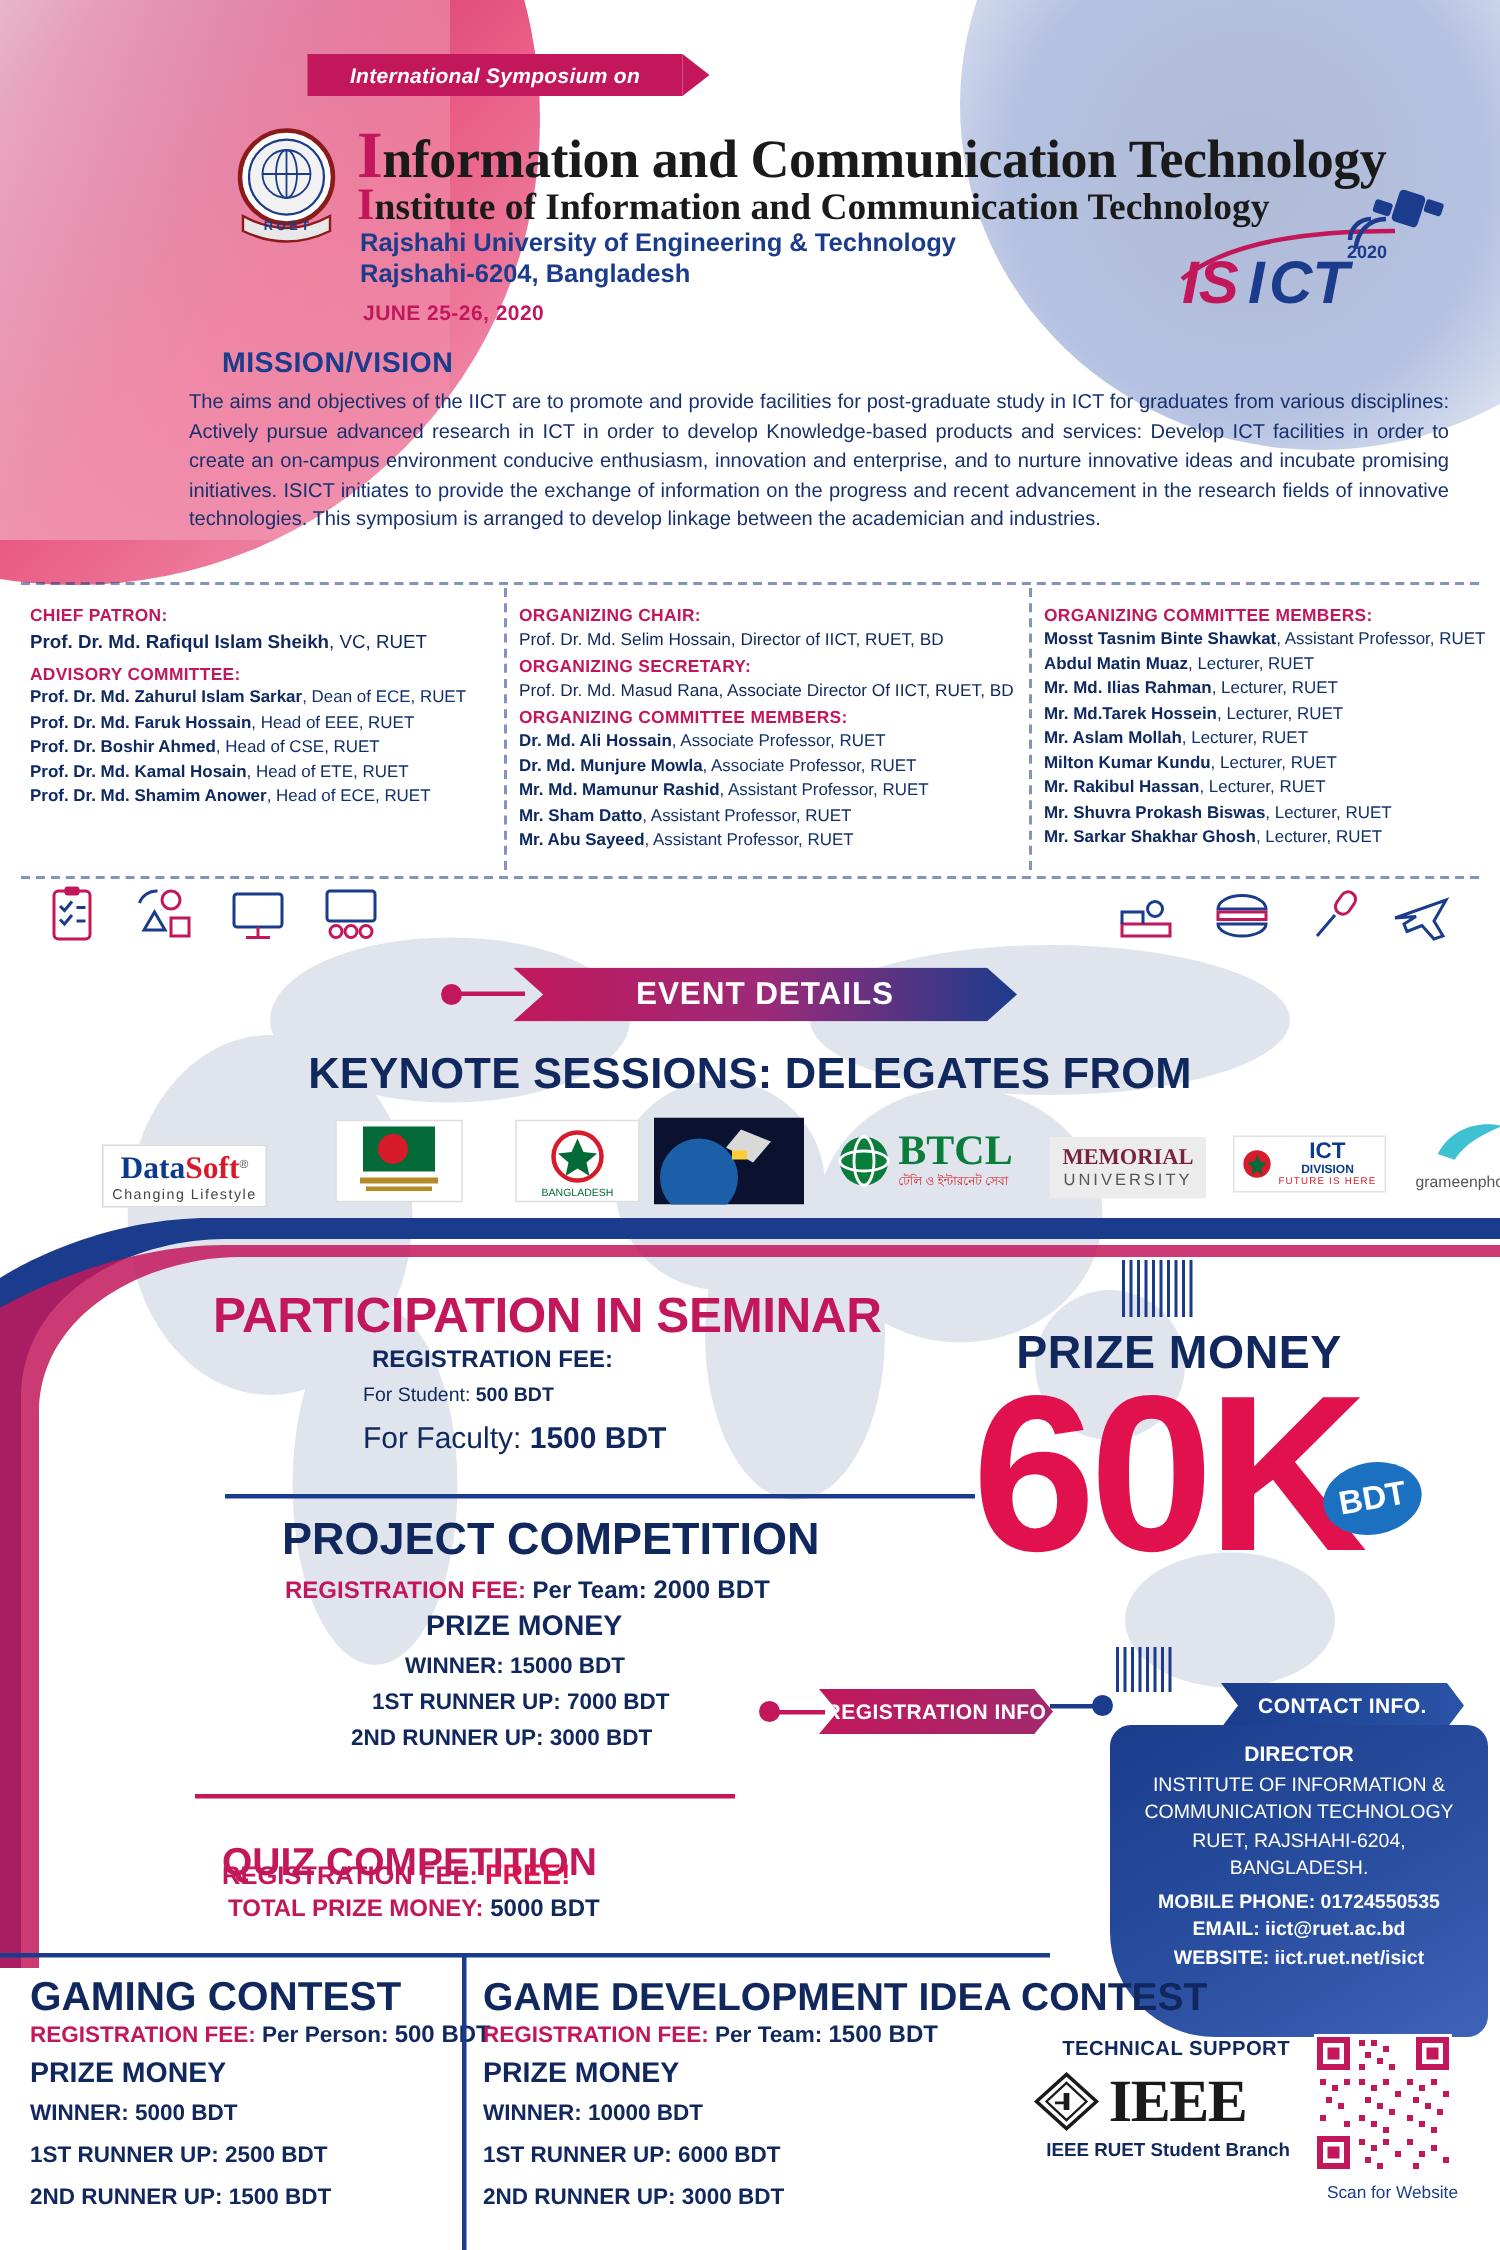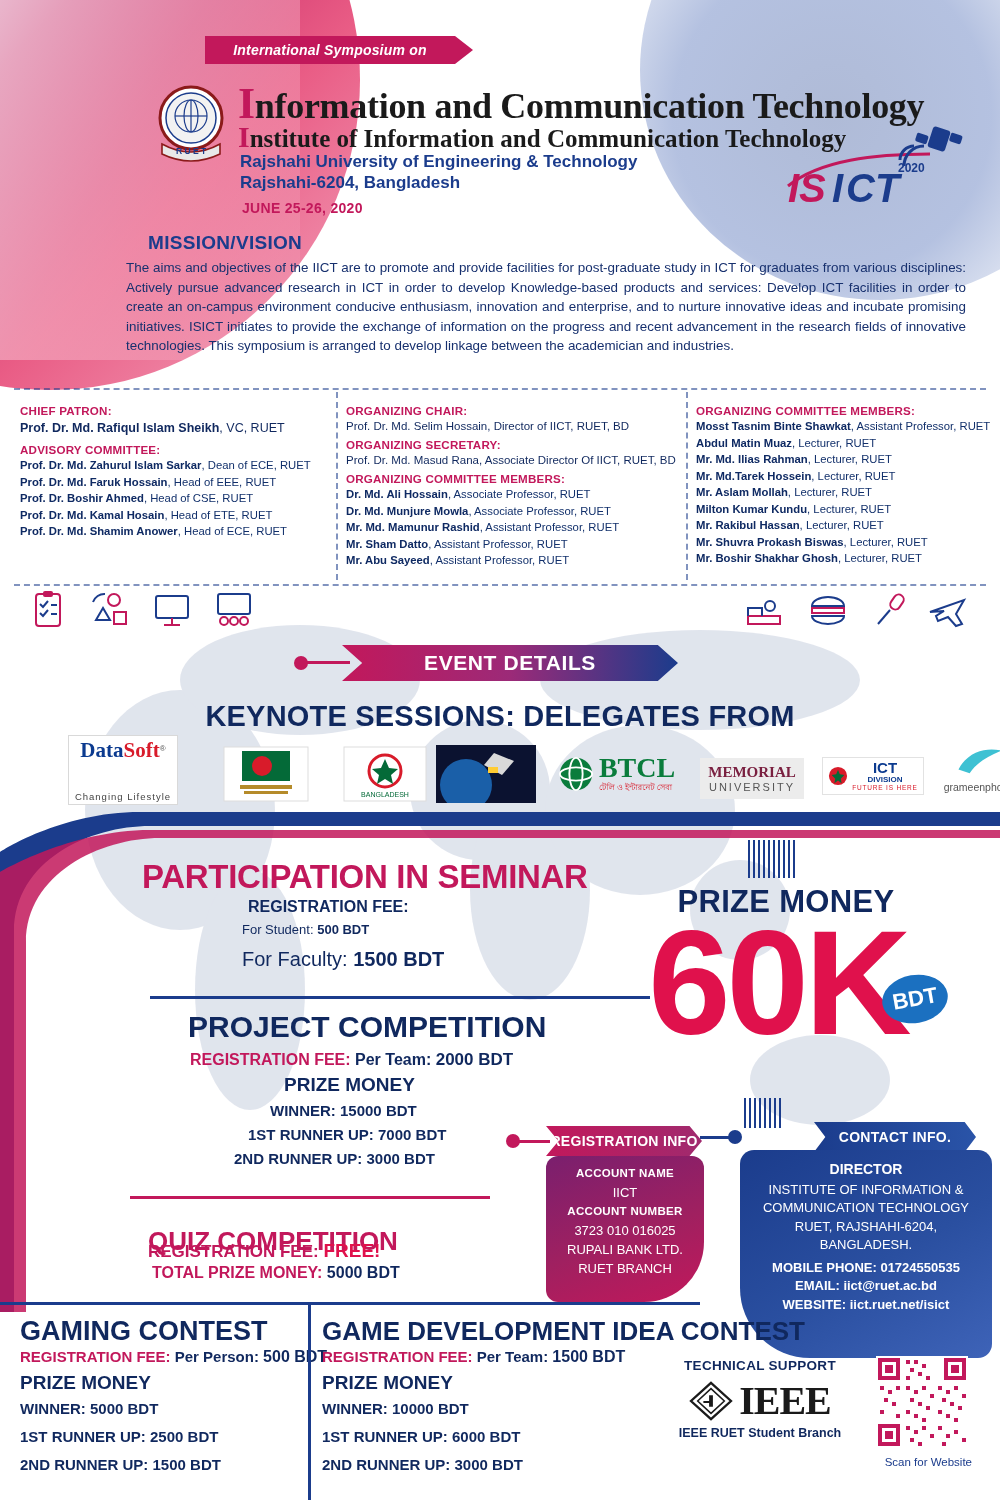--- a/index.html
+++ b/index.html
@@ -197,21 +197,21 @@
   }
   .contact-card .ttl { font-size:14px; font-weight:bold; margin-bottom:2px; }
   .contact-card .b { font-weight:bold; }
 
   
   .bottom-divider { position:absolute; border-left:3px solid #1b3c8c; }
 
   .qr { position:absolute; right:32px; bottom:52px; width:92px; height:92px; }
   .qr-cap { position:absolute; right:28px; bottom:32px; font-size:11.5px; color:#1b3c8c;margin-left:24px; }
 
-  .ieee { position:absolute; left:660px; bottom:60px; width:200px; text-align:center; color:#10285e; }
+  .ieee { position:absolute; left:660px; bottom:60px; width:200px; text-align:right; color:#10285e; }
   .ieee .ts { font-size:13.5px; font-weight:bold; letter-spacing:0.3px; }
   .ieee .logo { display:flex; align-items:center; justify-content:center; gap:6px; margin-top:4px; }
   .ieee .word { font-size:40px; font-weight:bold; font-family:"Liberation Serif", serif; letter-spacing:-1px; color:#1a1a1a; }
   .ieee .sb { font-size:12.5px; font-weight:bold; margin-top:2px; }
 </style>
 </head>
 <body>
 
 <div class="poster">
 
@@ -327,21 +327,21 @@
   <div class="col" style="left:696px; top:404px; width:296px;">
     <div class="hd">ORGANIZING COMMITTEE MEMBERS:</div>
     <div class="row"><b>Mosst Tasnim Binte Shawkat</b>, <span>Assistant Professor, RUET</span></div>
     <div class="row"><b>Abdul Matin Muaz</b>, <span>Lecturer, RUET</span></div>
     <div class="row"><b>Mr. Md. Ilias Rahman</b>, <span>Lecturer, RUET</span></div>
     <div class="row"><b>Mr. Md.Tarek Hossein</b>, <span>Lecturer, RUET</span></div>
     <div class="row"><b>Mr. Aslam Mollah</b>, <span>Lecturer, RUET</span></div>
     <div class="row"><b>Milton Kumar Kundu</b>, <span>Lecturer, RUET</span></div>
     <div class="row"><b>Mr. Rakibul Hassan</b>, <span>Lecturer, RUET</span></div>
     <div class="row"><b>Mr. Shuvra Prokash Biswas</b>, <span>Lecturer, RUET</span></div>
-    <div class="row"><b>Mr. Boshir Shakhar Ghosh</b>, <span>Lecturer, RUET</span></div>
+    <div class="row"><b>Mr. Sarkar Shakhar Ghosh</b>, <span>Lecturer, RUET</span></div>
   </div>
 
   <div class="icon-strip">
     <div class="ic" style="left:26px;">
       <svg viewBox="0 0 44 40">
           <rect x="10" y="4" width="24" height="32" rx="3" fill="none" stroke="#c2185b" stroke-width="2"></rect>
           <rect x="17" y="1" width="10" height="6" rx="2" fill="#c2185b"></rect>
           <g stroke="#1b3c8c" stroke-width="2" fill="none">
             <path d="M14 14l3 3 5-6"></path>
             <path d="M14 23l3 3 5-6"></path>
@@ -405,21 +405,21 @@
   <div class="dot" style="left:294px; top:656px; background:#c2185b;"></div>
   <div class="line-seg" style="left:304px; top:661px; width:46px; background:#c2185b;"></div>
   <div class="event-banner">EVENT DETAILS</div>
   <div class="keynote">KEYNOTE SESSIONS: DELEGATES FROM</div>
 
   <div class="logos">
     <div class="logo-box" style="left:8px; top:2px; width:126px;align-items:flex-end;">
       <div style="text-align:center">
         <div style="background:#fff; border:1px solid #d9d9d9; padding:2px 6px;">
           <span style="font-size:21px; font-weight:bold; color:#0b3a8f; font-family:'Liberation Serif',serif;">Data</span><span style="font-size:21px; font-weight:bold; color:#d81b2a; font-family:'Liberation Serif',serif;">Soft</span><sup style="font-size:8px; color:#555;">®</sup>
-          <div style="font-size:9.5px; color:#444; letter-spacing:1px;margin-top:28px;">Changing Lifestyle</div>
+          <div style="font-size:9.5px; color:#444; letter-spacing:1px;">Changing Lifestyle</div>
         </div>
       </div>
     </div>
     <div class="logo-box" style="left:168px; top:0; width:92px;">
       <svg viewBox="0 0 92 58">
           <rect x="4" y="2" width="84" height="54" fill="#fff" stroke="#ddd"></rect>
           <rect x="22" y="6" width="48" height="30" fill="#046a38"></rect>
           <circle cx="42" cy="21" r="10" fill="#d81b2a"></circle>
           <rect x="20" y="40" width="52" height="4" fill="#b58b2a"></rect>
           <rect x="24" y="46" width="44" height="3" fill="#b58b2a"></rect>
@@ -541,28 +541,20 @@
       <i style="height:30px"></i>
       <i style="height:30px"></i>
       <i style="height:30px"></i>
       <i style="height:30px"></i>
       <i style="height:30px"></i>
       <i style="height:30px"></i>
       <i style="height:30px"></i>
   </div>
 
   <div class="pill reg">REGISTRATION INFO</div>
-  <div class="reg-card">
-    <div class="k">ACCOUNT NAME</div>
-    <div>IICT</div>
-    <div class="k">ACCOUNT NUMBER</div>
-    <div>3723 010 016025</div>
-    <div>RUPALI BANK LTD.</div>
-    <div>RUET BRANCH</div>
-  </div>
 
   <div class="pill contact">CONTACT INFO.</div>
   <div class="contact-card">
     <div class="ttl">DIRECTOR</div>
     <div>INSTITUTE OF INFORMATION &amp;</div>
     <div>COMMUNICATION TECHNOLOGY</div>
     <div>RUET, RAJSHAHI-6204, BANGLADESH.</div>
     <div class="b" style="margin-top:4px">MOBILE PHONE: 01724550535</div>
     <div class="b">EMAIL: iict@ruet.ac.bd</div>
     <div class="b">WEBSITE: iict.ruet.net/isict</div>

